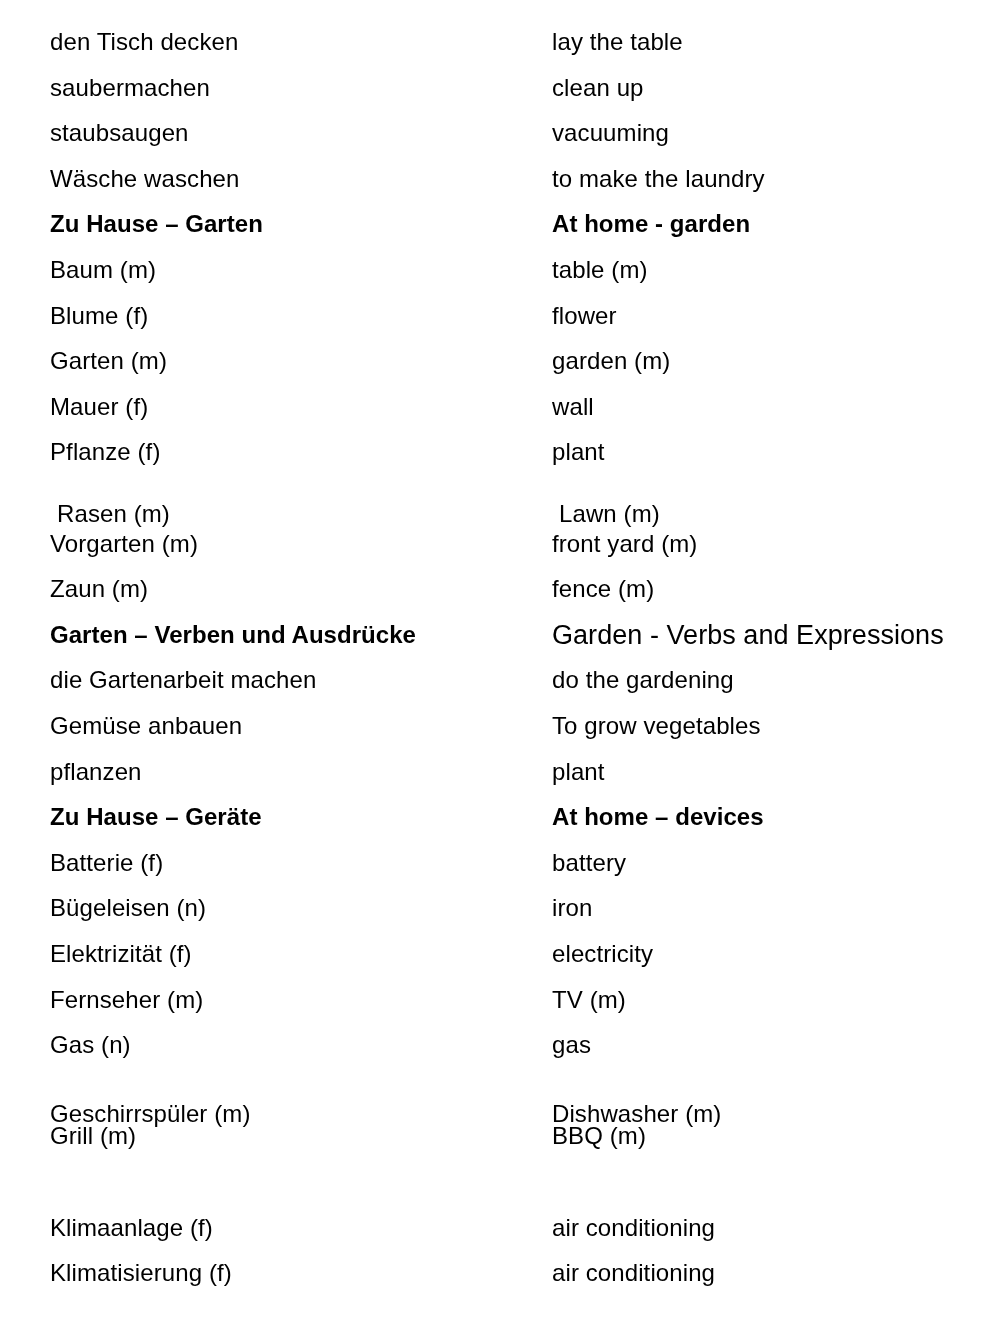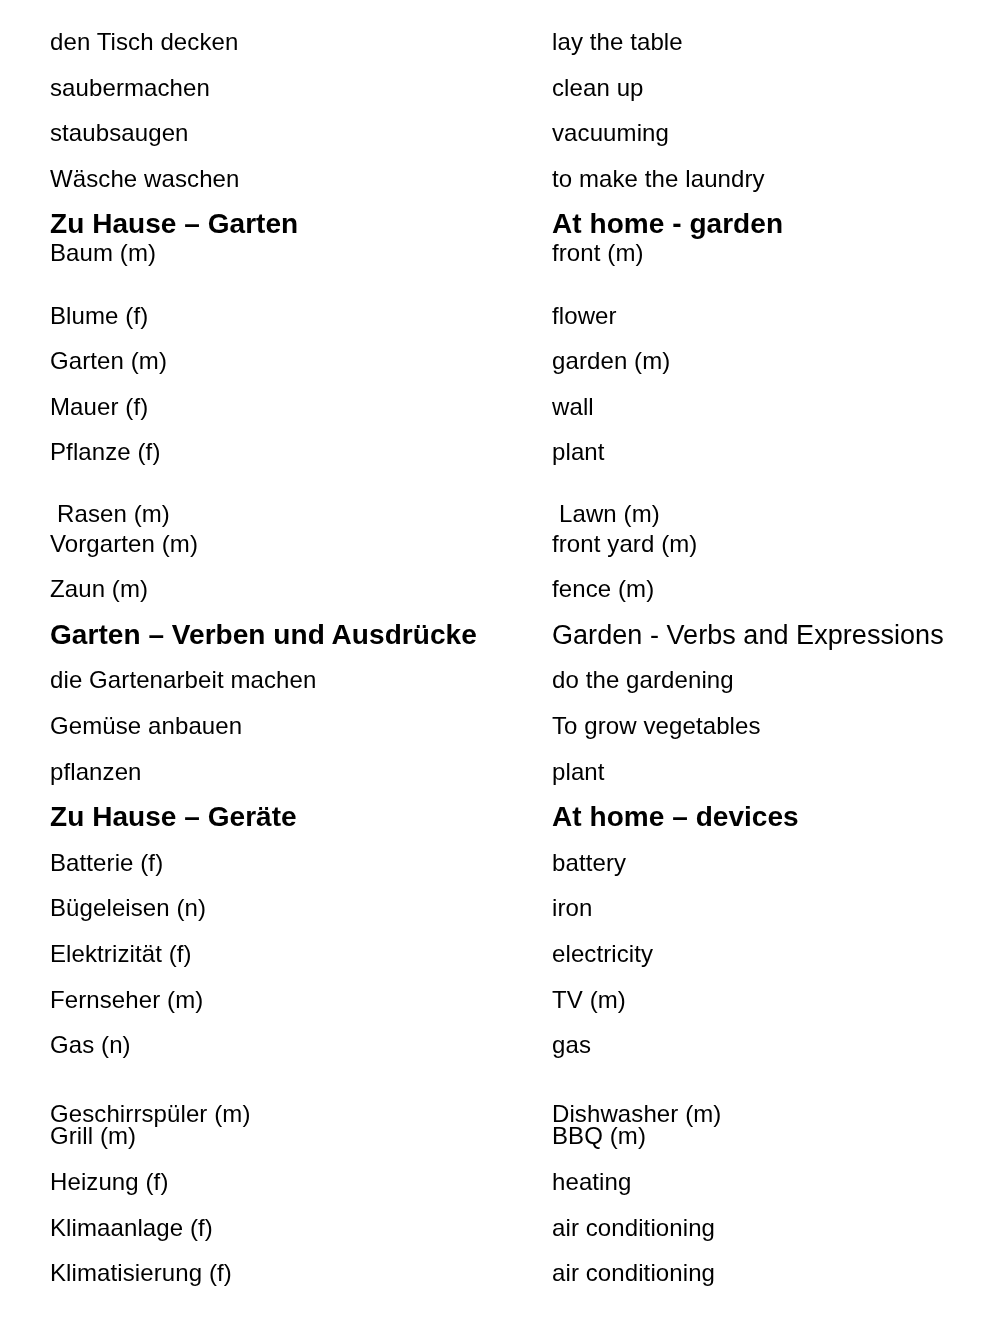--- a/index.html
+++ b/index.html
@@ -43,21 +43,21 @@
   .cell.term {
     left: 50px;
   }
 
   .cell.translation {
     left: 552px;
   }
 
   
   .row.heading .cell {
-    font-size: 28px;
+    font-size: 24px;
     font-weight: bold;
     letter-spacing: 0.05px;
   }
 
   
   .row.heading .cell.regular-weight {
     font-weight: normal;
     font-size: 27px;
   }
 </style>
@@ -78,23 +78,23 @@
       <div class="cell translation">vacuuming</div>
     </div>
     <div class="row" style="top: 162.8px;">
       <div class="cell term">Wäsche waschen</div>
       <div class="cell translation">to make the laundry</div>
     </div>
     <div class="row heading" style="top: 208.4px;">
       <div class="cell term">Zu Hause – Garten</div>
       <div class="cell translation">At home - garden</div>
     </div>
-    <div class="row" style="top: 237px;">
+    <div class="row" style="top: 254px;">
       <div class="cell term">Baum (m)</div>
-      <div class="cell translation">front (m)</div>
+      <div class="cell translation">table (m)</div>
     </div>
     <div class="row" style="top: 299.6px;">
       <div class="cell term">Blume (f)</div>
       <div class="cell translation">flower</div>
     </div>
     <div class="row" style="top: 345.2px;">
       <div class="cell term">Garten (m)</div>
       <div class="cell translation">garden (m)</div>
     </div>
     <div class="row" style="top: 390.8px;">
@@ -158,24 +158,20 @@
       <div class="cell translation">gas</div>
     </div>
     <div class="row" style="top: 1098px;">
       <div class="cell term">Geschirrspüler (m)</div>
       <div class="cell translation">Dishwasher (m)</div>
     </div>
     <div class="row" style="top: 1120.4px;">
       <div class="cell term">Grill (m)</div>
       <div class="cell translation">BBQ (m)</div>
     </div>
-    <div class="row" style="top: 1166px;">
-      <div class="cell term">Heizung (f)</div>
-      <div class="cell translation">heating</div>
-    </div>
     <div class="row" style="top: 1211.6px;">
       <div class="cell term">Klimaanlage (f)</div>
       <div class="cell translation">air conditioning</div>
     </div>
     <div class="row" style="top: 1257.2px;">
       <div class="cell term">Klimatisierung (f)</div>
       <div class="cell translation">air conditioning</div>
     </div>
   </div>
 

